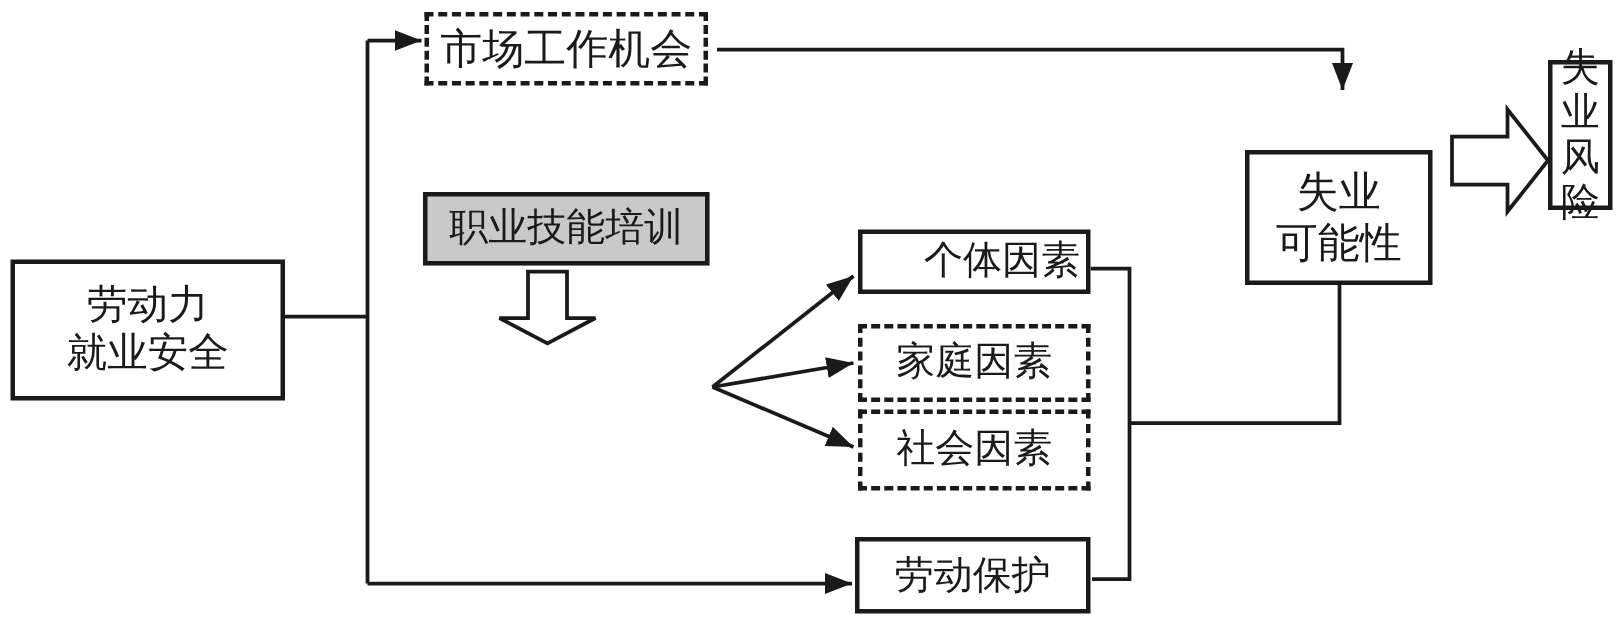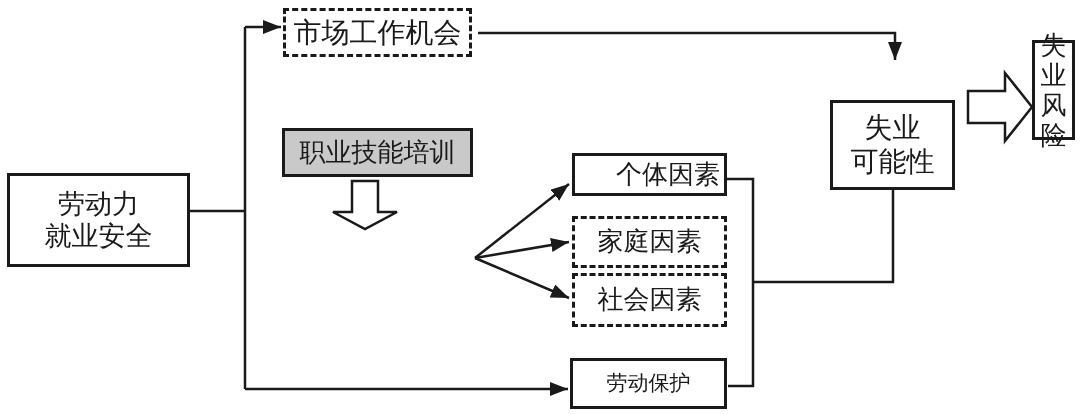--- a/index.html
+++ b/index.html
@@ -41,21 +41,21 @@
 
   .box span { display: block; }
 
   #node-labor         { left: 7px;    top: 173px; width: 183px; height: 94px;  font-size: 27px; text-align: right; }
   #node-market        { left: 283px;  top: 8px;   width: 189px; height: 49px;  font-size: 28px; }
   #node-training      { left: 282px;  top: 128px; width: 191px; height: 49px;  font-size: 26px; }
   #node-competence    { left: 281px;  top: 233px; width: 194px; height: 50px;  font-size: 28px; }
   #node-individual    { left: 572px;  top: 153px; width: 155px; height: 43px;  font-size: 26px; padding-left: 37px; }
   #node-family        { left: 572px;  top: 216px; width: 155px; height: 52px;  font-size: 26px; }
   #node-social        { left: 572px;  top: 273px; width: 155px; height: 54px;  font-size: 26px; }
-  #node-protection    { left: 570px;  top: 358px; width: 157px; height: 51px;  font-size: 21px; font-family: Liberation Serif, serif; }
+  #node-protection    { left: 570px;  top: 358px; width: 157px; height: 51px;  font-size: 26px; font-family: Liberation Serif, serif; }
   #node-possibility   { left: 830px;  top: 62px;  width: 125px; height: 90px;  font-size: 28px; margin-top: 38px; }
   #node-risk          { left: 1032px; top: 40px;  width: 43px;  height: 100px; font-size: 26px;
                         word-break: break-all; line-height: 1.16; padding: 1px 0; }
 </style>
 </head>
 <body>
 
 <div id="canvas">
 
   <svg id="connector-layer" viewBox="0 0 1080 414" xmlns="http://www.w3.org/2000/svg">

